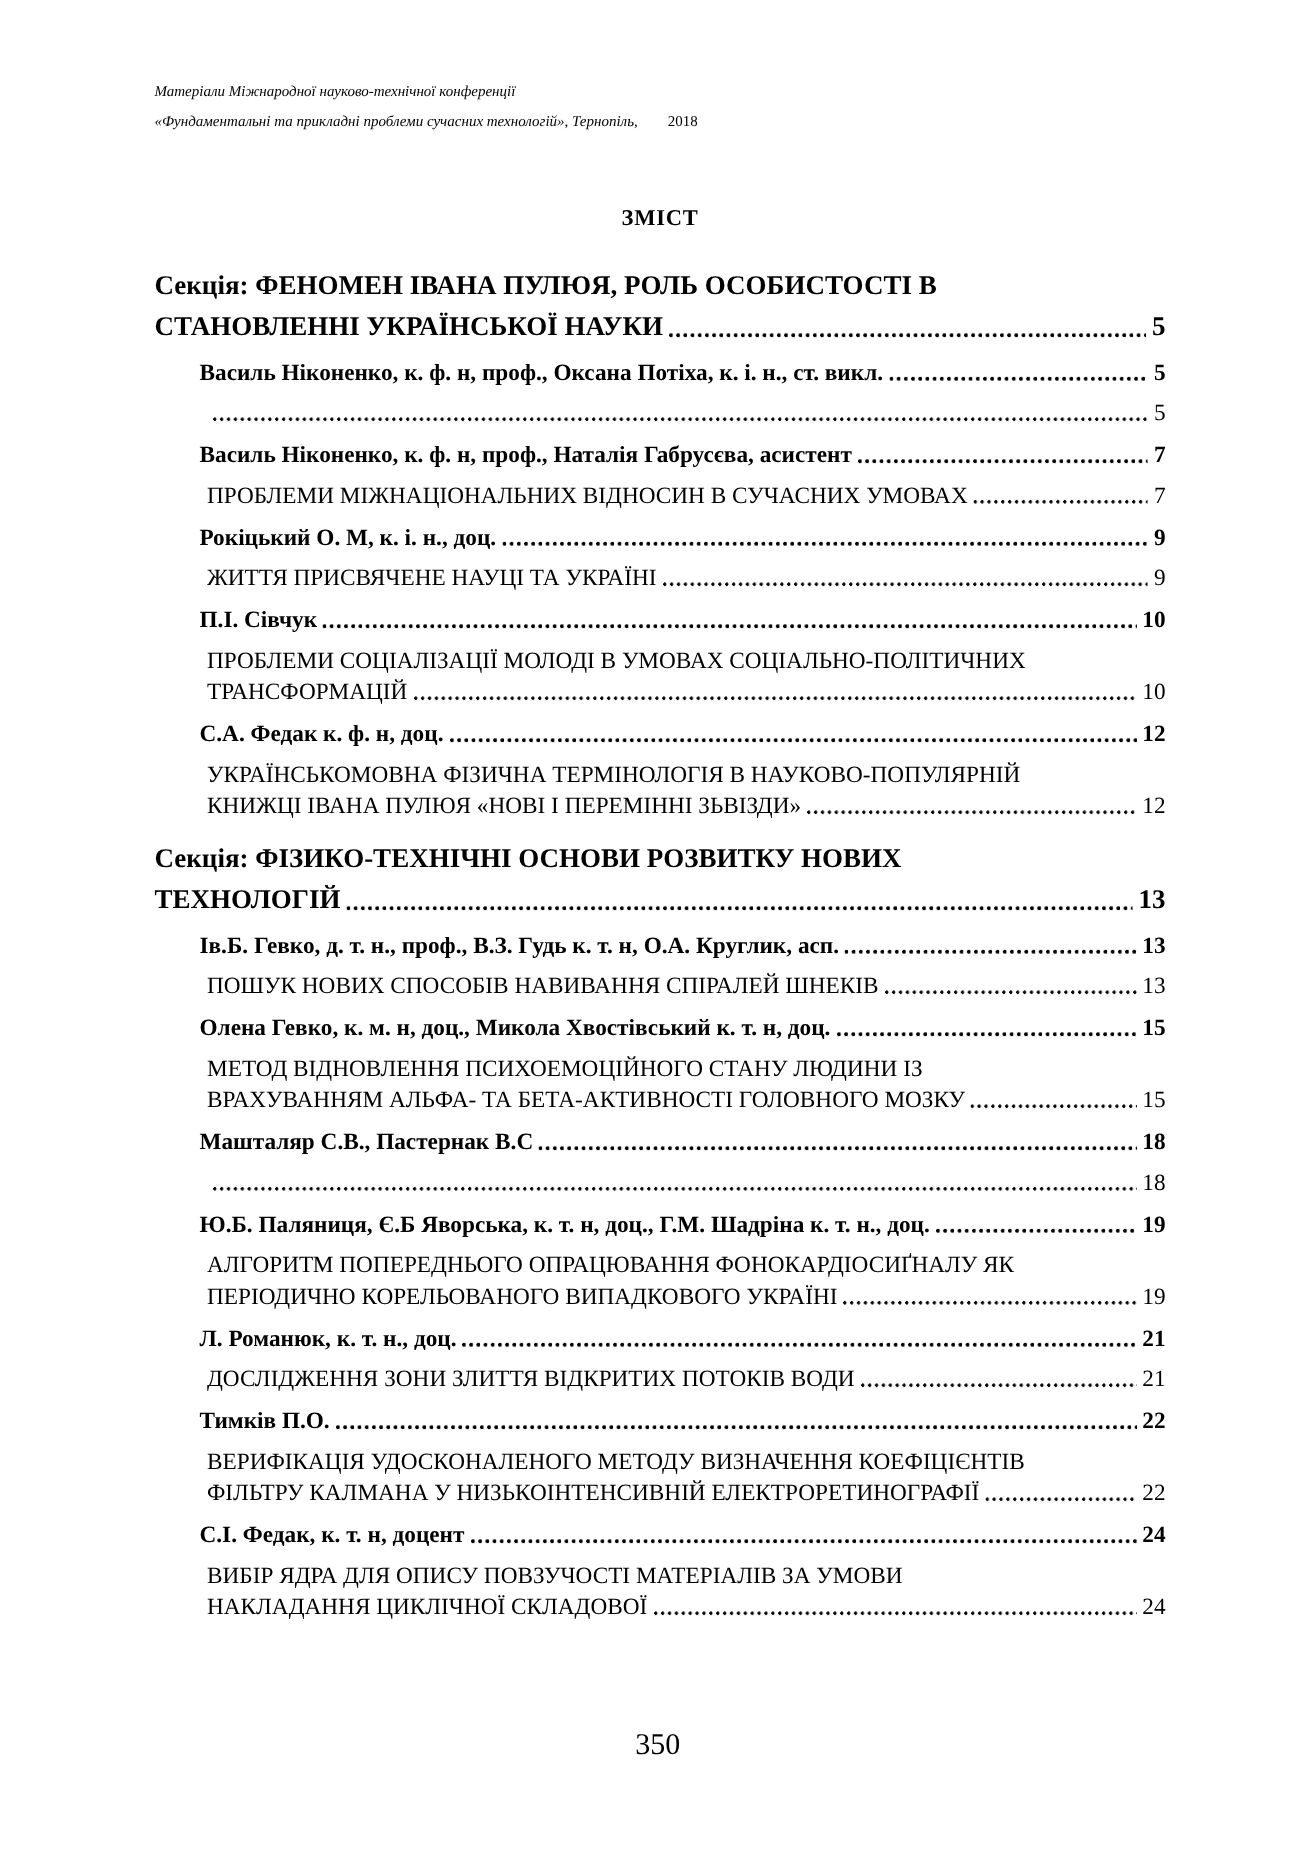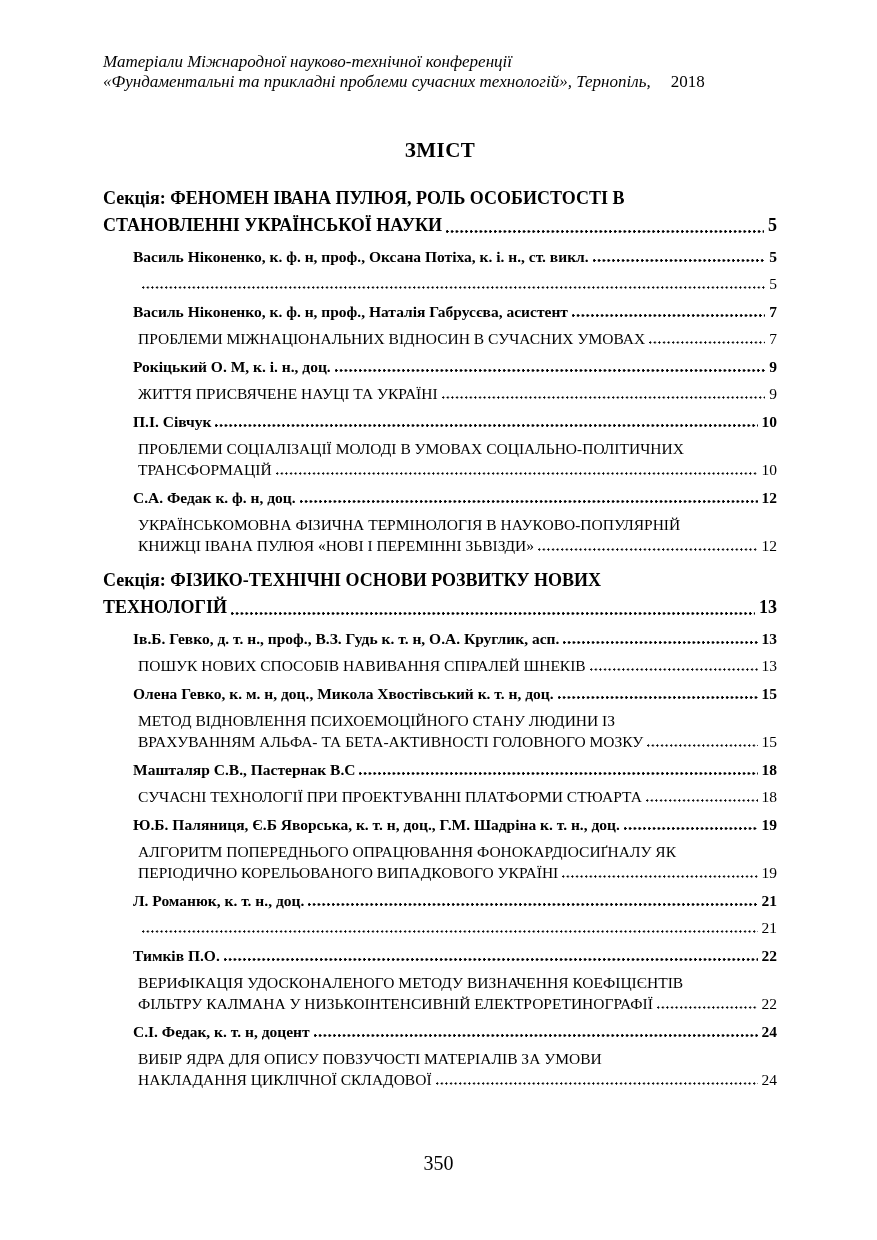--- a/index.html
+++ b/index.html
@@ -5,25 +5,25 @@
   html, body { margin: 0; padding: 0; }
   body {
     width: 877px; height: 1240px;
     background: #ffffff; color: #000000;
     font-family: "Liberation Serif", "DejaVu Serif", serif;
     overflow: hidden; position: relative;
   }
   .page { box-sizing: border-box; width: 877px; height: 1240px; padding: 52px 100px 0 103px; position: relative; }
 
   
-  .doc-header { font-style: italic; font-size: 17px; line-height: 20px; }
+  .doc-header { font-style: italic; font-size: 10px; line-height: 20px; }
   .doc-header .yr { font-style: normal; margin-left: 20px; }
 
   
-  .doc-title { margin-top: 46px; text-align: center; font-weight: bold; font-size: 21px; letter-spacing: 0.5px; }
+  .doc-title { margin-top: 46px; text-align: center; font-weight: bold; font-size: 15px; letter-spacing: 0.5px; }
 
   
   .toc { margin-top: 22px; }
   .row { display: flex; align-items: flex-start; }
   .row .txt { white-space: nowrap; flex: 0 0 auto; }
   .row .pg { flex: 0 0 auto; margin-left: 3px; }
 
   .lvl1 { font-size: 18px; font-weight: bold; line-height: 27px; }
   .lvl1.first { margin-top: 11px; }
   .lvl2 { font-size: 15.5px; font-weight: bold; line-height: 21px; margin-left: 30px; }
@@ -152,21 +152,20 @@
         <span class="txt">ВРАХУВАННЯМ АЛЬФА- ТА БЕТА-АКТИВНОСТІ ГОЛОВНОГО МОЗКУ</span>
         <span class="leader"></span>
         <span class="pg">15</span>
       </div>
       <div class="row lvl2 first">
         <span class="txt">Машталяр С.В., Пастернак В.С</span>
         <span class="leader"></span>
         <span class="pg">18</span>
       </div>
       <div class="row lvl3 first">
-        <span class="txt">СУЧАСНІ ТЕХНОЛОГІЇ ПРИ ПРОЕКТУВАННІ ПЛАТФОРМИ СТЮАРТА</span>
         <span class="leader"></span>
         <span class="pg">18</span>
       </div>
       <div class="row lvl2 first">
         <span class="txt">Ю.Б. Паляниця, Є.Б Яворська, к. т. н, доц., Г.М. Шадріна к. т. н., доц.</span>
         <span class="leader"></span>
         <span class="pg">19</span>
       </div>
       <div class="row lvl3 first">
         <span class="txt">АЛГОРИТМ ПОПЕРЕДНЬОГО ОПРАЦЮВАННЯ ФОНОКАРДІОСИҐНАЛУ ЯК</span>
@@ -175,20 +174,21 @@
         <span class="txt">ПЕРІОДИЧНО КОРЕЛЬОВАНОГО ВИПАДКОВОГО УКРАЇНІ</span>
         <span class="leader"></span>
         <span class="pg">19</span>
       </div>
       <div class="row lvl2 first">
         <span class="txt">Л. Романюк, к. т. н., доц.</span>
         <span class="leader"></span>
         <span class="pg">21</span>
       </div>
       <div class="row lvl3 first">
+        <span class="txt">ДОСЛІДЖЕННЯ ЗОНИ ЗЛИТТЯ ВІДКРИТИХ ПОТОКІВ ВОДИ</span>
         <span class="leader"></span>
         <span class="pg">21</span>
       </div>
       <div class="row lvl2 first">
         <span class="txt">Тимків П.О.</span>
         <span class="leader"></span>
         <span class="pg">22</span>
       </div>
       <div class="row lvl3 first">
         <span class="txt">ВЕРИФІКАЦІЯ УДОСКОНАЛЕНОГО МЕТОДУ ВИЗНАЧЕННЯ КОЕФІЦІЄНТІВ</span>

